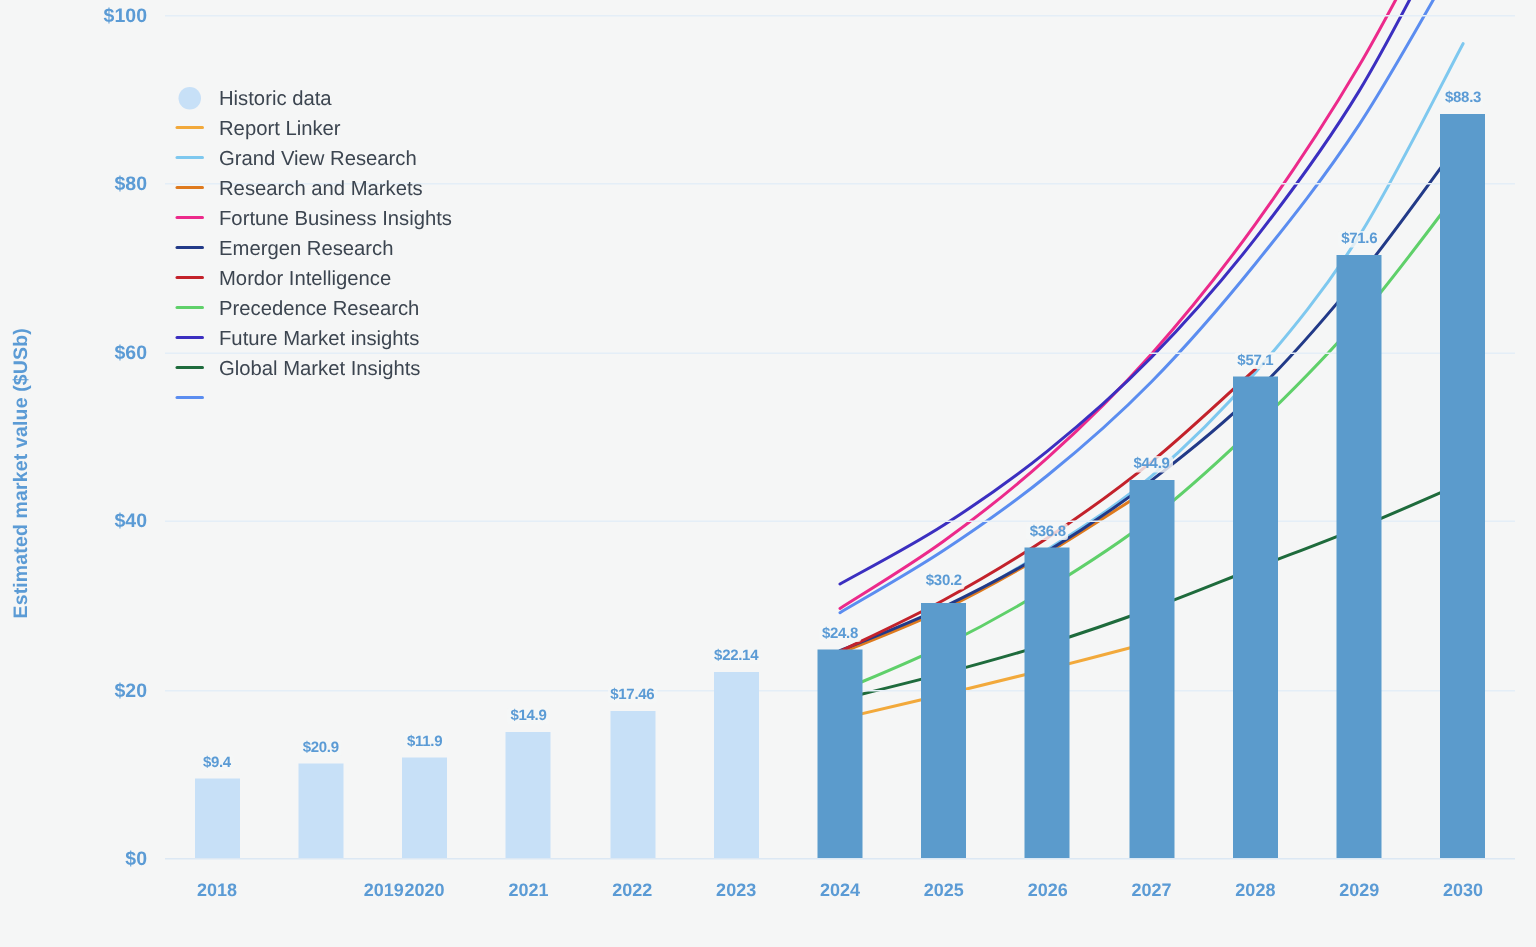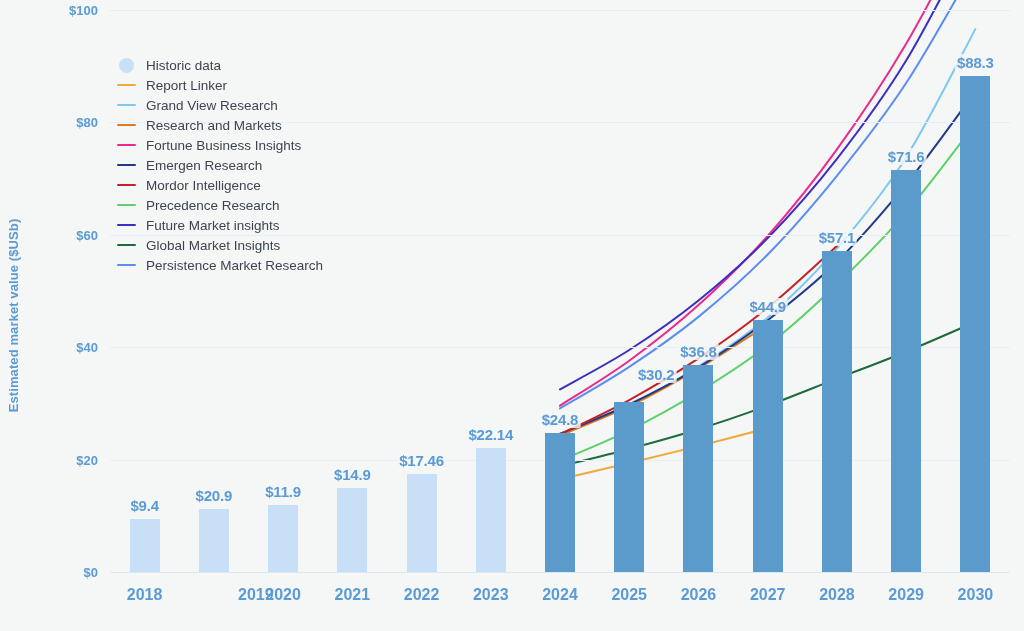--- a/index.html
+++ b/index.html
@@ -73,36 +73,36 @@
     position: absolute;
     bottom: 0;
     border-radius: 0;
   }
   .bar.historic { background: #c7e0f7; }
   .bar.forecast { background: #5b9bcc; }
   .bar-label {
     position: absolute;
     transform: translate(-50%, -100%);
     color: #5b9bd5;
-    font-size: 15px;
+    font-size: 10px;
     font-weight: 700;
     white-space: nowrap;
     background: rgba(245,246,246,0.82);
     padding: 0 2px;
     border-radius: 2px;
     letter-spacing: -0.2px;
   }
   
   .x-tick-label {
     position: absolute;
     top: 100%;
     margin-top: 14px;
     transform: translateX(-50%);
     color: #5b9bd5;
-    font-size: 16px;
+    font-size: 12px;
     font-weight: 600;
     white-space: nowrap;
   }
   
   .lines-svg {
     position: absolute;
     left: 0; top: 0;
     width: 100%;
     height: 100%;
     overflow: visible;
@@ -202,21 +202,21 @@
       <div class="bar-label" style="left: 173.077px; top: 490.122px;">$11.9</div>
       <div class="bar historic" style="left: 227.308px; width: 30px; height: 83.738px; background: rgb(199, 224, 247);"></div>
       <div class="bar-label" style="left: 242.308px; top: 473.262px;">$14.9</div>
       <div class="bar historic" style="left: 296.538px; width: 30px; height: 98.1252px; background: rgb(199, 224, 247);"></div>
       <div class="bar-label" style="left: 311.538px; top: 458.875px;">$17.46</div>
       <div class="bar historic" style="left: 365.769px; width: 30px; height: 124.427px; background: rgb(199, 224, 247);"></div>
       <div class="bar-label" style="left: 380.769px; top: 432.573px;">$22.14</div>
       <div class="bar forecast" style="left: 435px; width: 30px; height: 139.376px; background: rgb(91, 155, 204);"></div>
       <div class="bar-label" style="left: 450px; top: 417.624px;">$24.8</div>
       <div class="bar forecast" style="left: 504.231px; width: 30px; height: 169.724px; background: rgb(91, 155, 204);"></div>
-      <div class="bar-label" style="left: 519.231px; top: 373px; margin-left: 27px;">$30.2</div>
+      <div class="bar-label" style="left: 519.231px; top: 383px;">$30.2</div>
       <div class="bar forecast" style="left: 573.462px; width: 30px; height: 206.816px; background: rgb(91, 155, 204);"></div>
       <div class="bar-label" style="left: 588.462px; top: 350.184px;">$36.8</div>
       <div class="bar forecast" style="left: 642.692px; width: 30px; height: 252.338px; background: rgb(91, 155, 204);"></div>
       <div class="bar-label" style="left: 657.692px; top: 304.662px;">$44.9</div>
       <div class="bar forecast" style="left: 711.923px; width: 30px; height: 320.902px; background: rgb(91, 155, 204);"></div>
       <div class="bar-label" style="left: 726.923px; top: 236.098px;">$57.1</div>
       <div class="bar forecast" style="left: 781.154px; width: 30px; height: 402.392px; background: rgb(91, 155, 204);"></div>
       <div class="bar-label" style="left: 796.154px; top: 154.608px;">$71.6</div>
       <div class="bar forecast" style="left: 850.385px; width: 30px; height: 496.246px; background: rgb(91, 155, 204);"></div>
       <div class="bar-label" style="left: 865.385px; top: 60.754px;">$88.3</div>
@@ -280,17 +280,16 @@
       <div class="legend-item">
         <span class="legend-swatch-wrap">
           <span class="legend-line" style="background: rgb(30, 107, 60);"></span>
         </span>
         <span class="legend-label">Global Market Insights</span>
       </div>
       <div class="legend-item">
         <span class="legend-swatch-wrap">
           <span class="legend-line" style="background: rgb(91, 141, 240);"></span>
         </span>
-        <span class="legend-label">Persistence Market Research</span>
       </div>
     </div>
 
 </div>
 
 </body></html>

